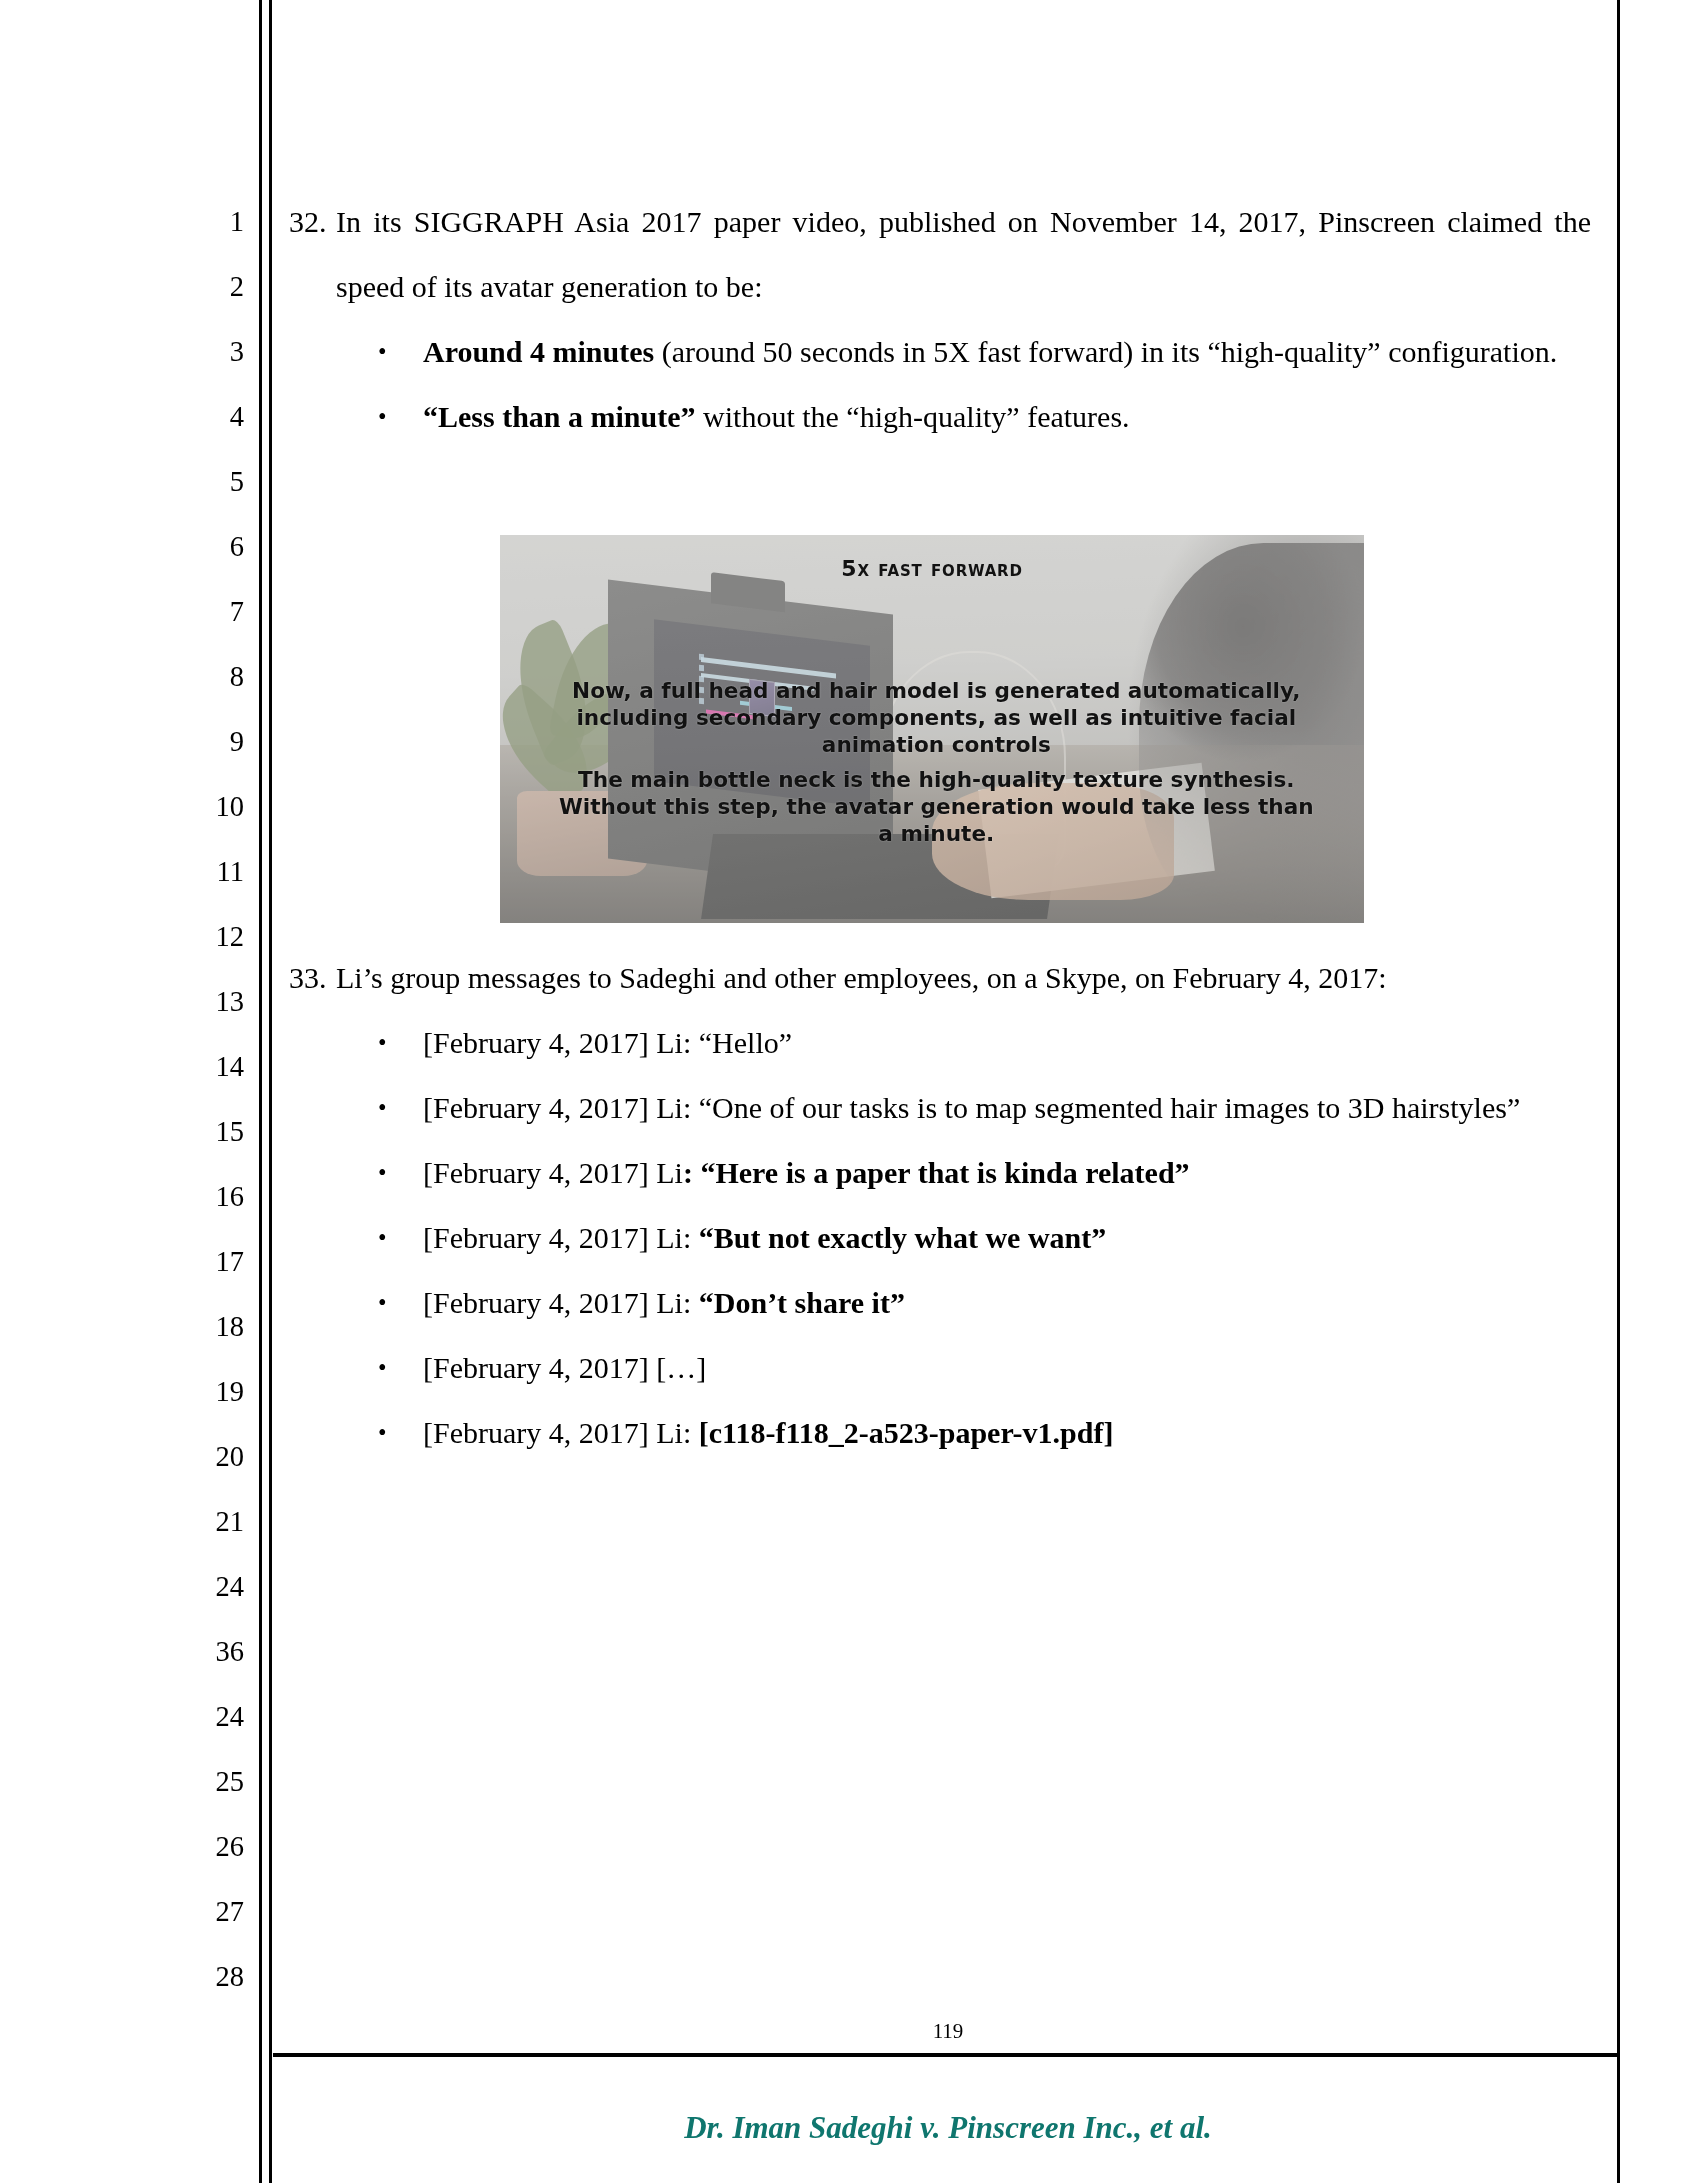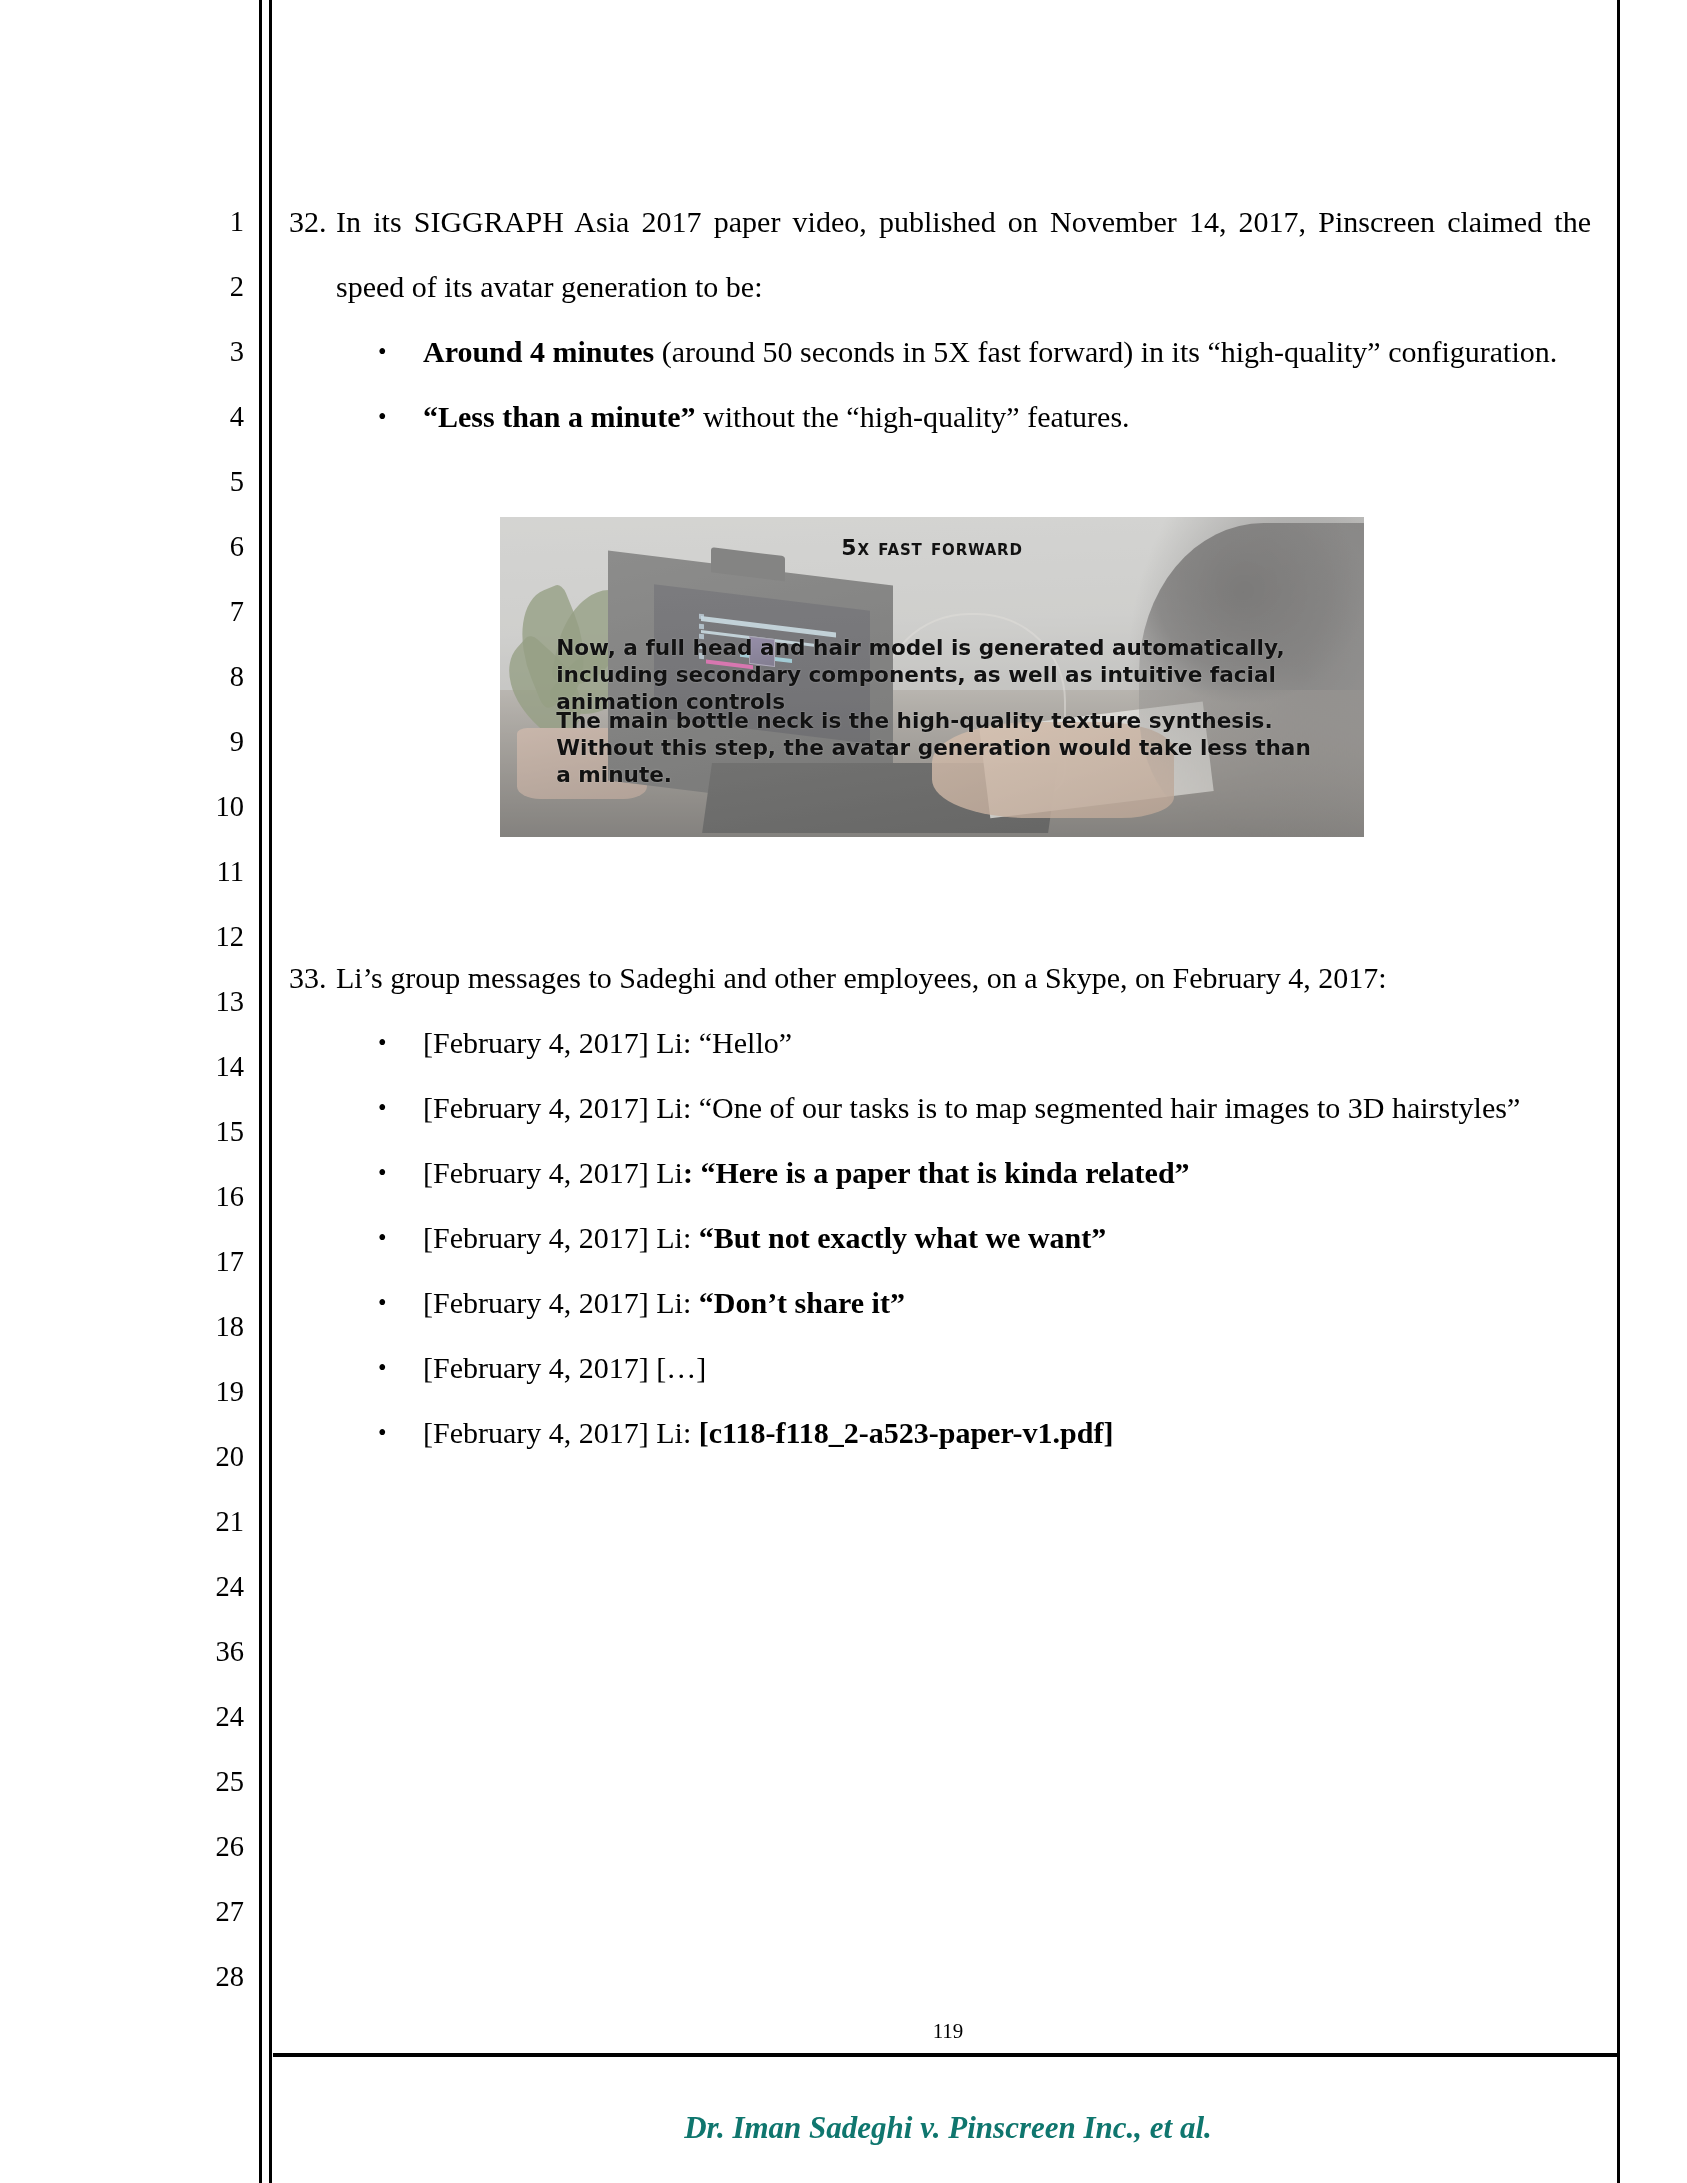--- a/index.html
+++ b/index.html
@@ -101,23 +101,23 @@
     font-size: 24.4px;
     line-height: 65px;
   }
 
   b, .bold { font-weight: bold; }
 
   
   .figure {
     position: absolute;
     left: 500px;
-    top: 517px;
+    top: 535px;
     width: 864px;
-    height: 320px;
+    height: 388px;
     overflow: hidden;
     background: #b9b9b7;
     text-decoration: underline;
   }
   .vid {
     position: absolute;
     inset: 0;
     background:
       
       radial-gradient(ellipse 244px 342px at 93% 48%, rgba(60,58,58,0.80) 0%, rgba(90,88,88,0.45) 45%, rgba(120,118,118,0.0) 72%),
@@ -291,20 +291,21 @@
   .vid-cap {
     position: absolute;
     left: 6.5%;
     width: 88%;
     font-family: "DejaVu Sans", sans-serif;
     font-weight: bold;
     font-size: 21.6px;
     line-height: 27px;
     color: #121212;
     text-shadow: 0 0 1.6px rgba(255,255,255,0.45);
+    text-align: center;
   }
   .vid-cap.c1 { top: 36.5%; }
   .vid-cap.c2 { top: 59.5%; }
 
   
   .page-number {
     position: absolute;
     left: 281px;
     width: 1334px;
     top: 2019px;

